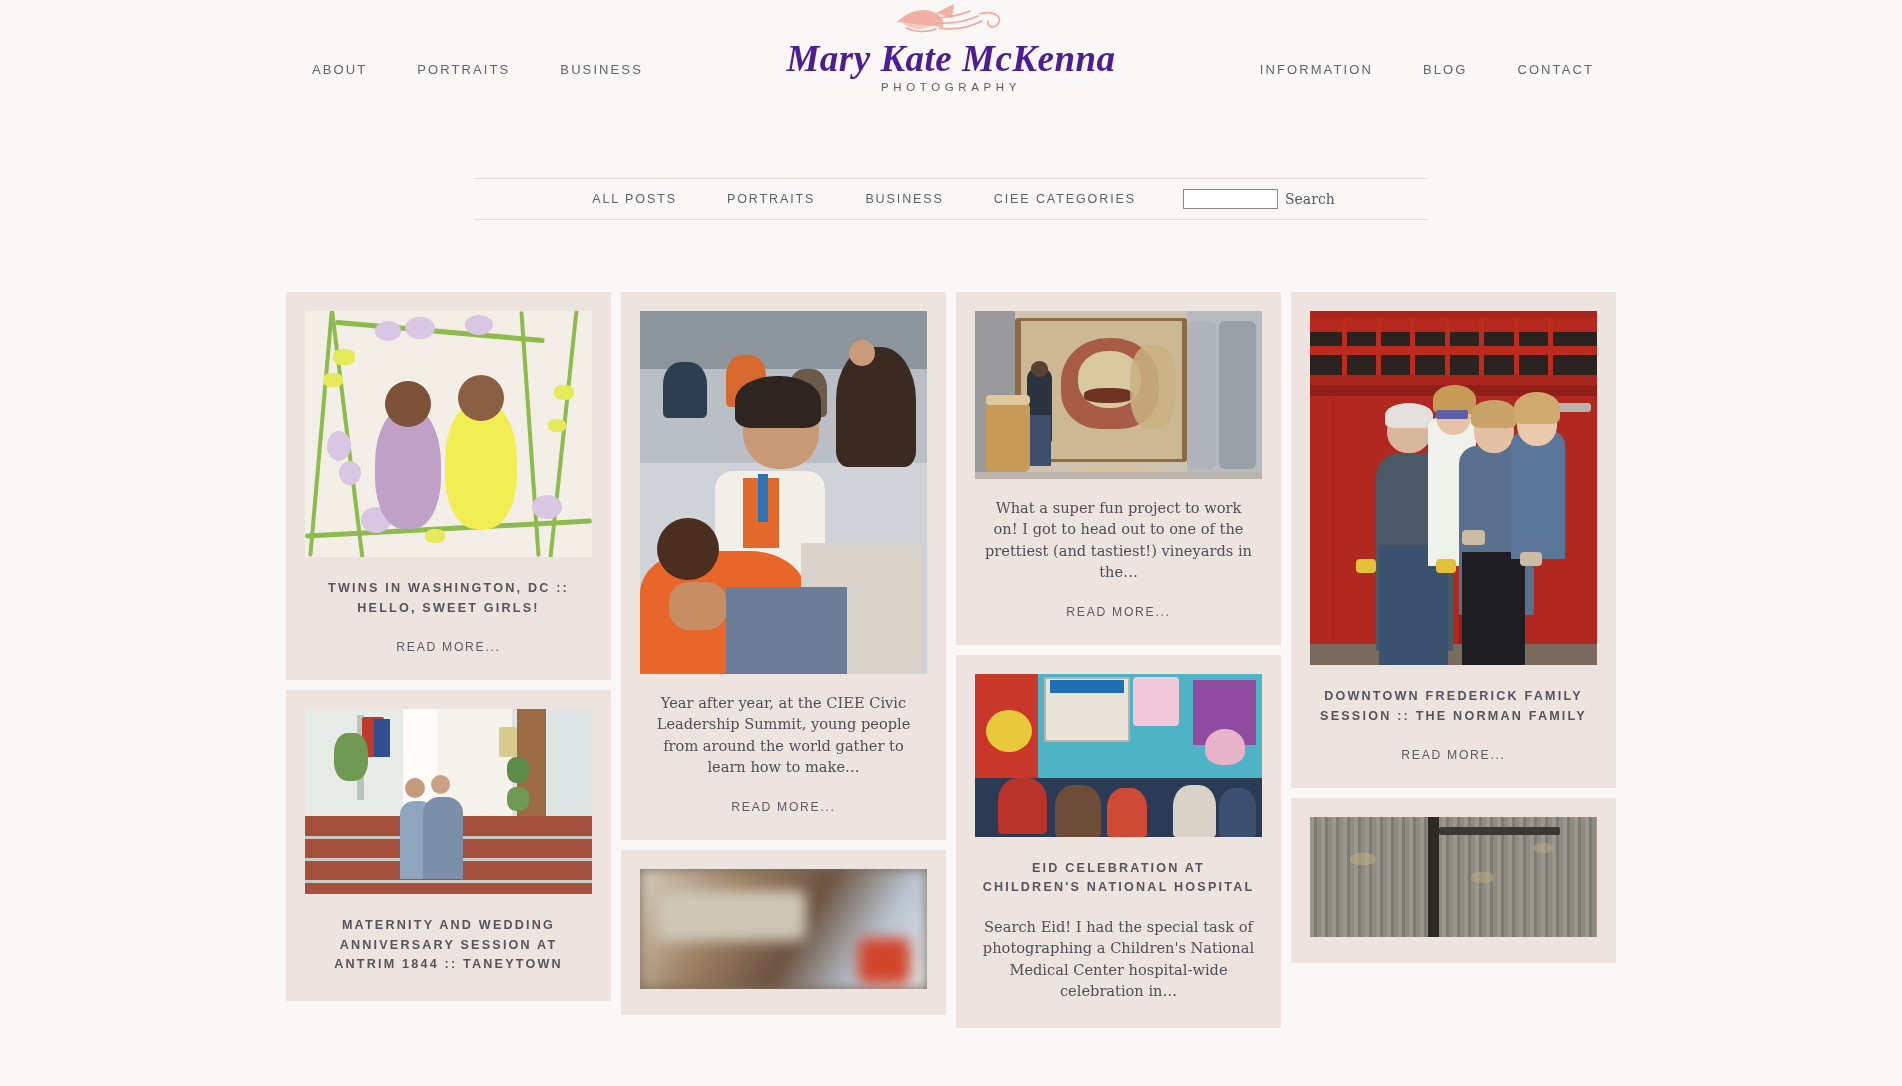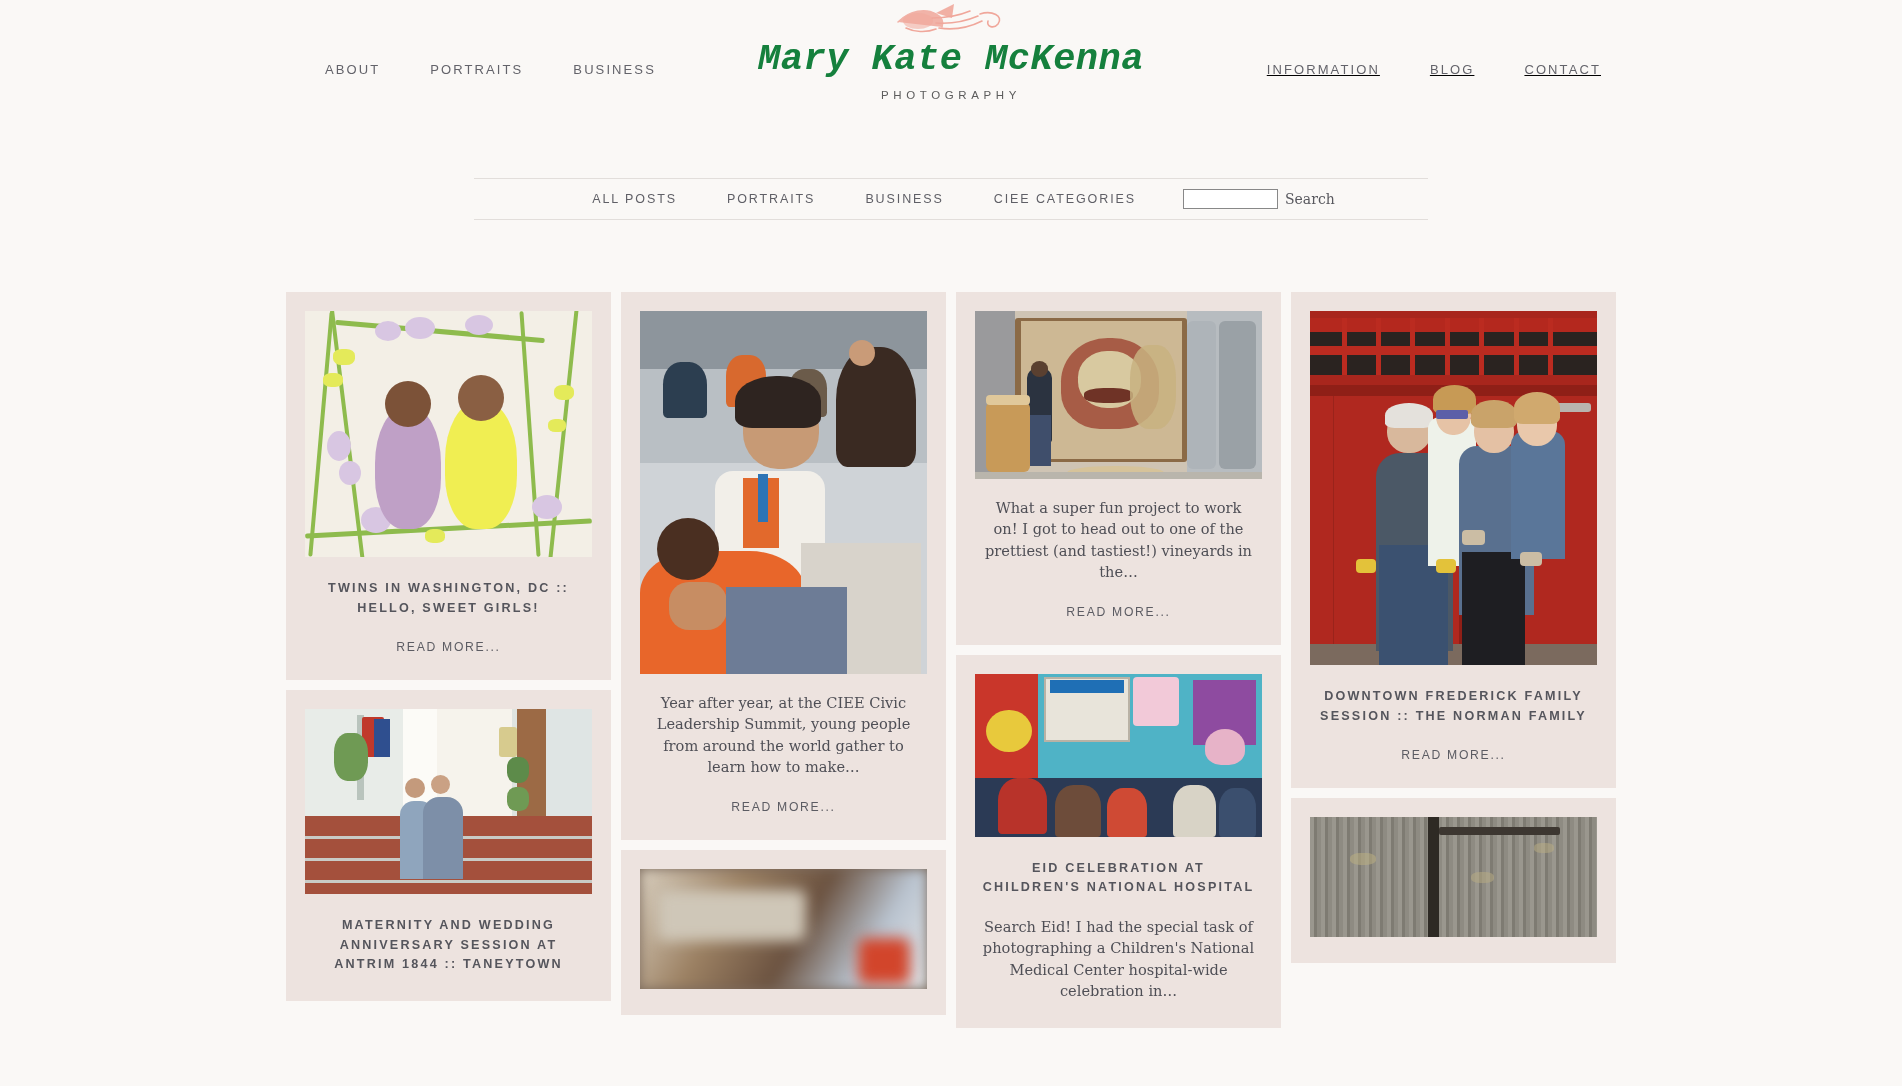--- a/index.html
+++ b/index.html
@@ -28,45 +28,45 @@
     width: 520px;
   }
   .logo-flourish {
     height: 42px;
     display: flex;
     align-items: center;
     justify-content: center;
     margin-bottom: -4px;
   }
   .logo-name {
-    font-family: Liberation Mono, monospace;
+    font-family: Liberation Serif, serif;
     font-style: italic;
     font-weight: bold;
     font-size: 37px;
-    color: #15803d;
+    color: #4c1d95;
     letter-spacing: 0.5px;
     line-height: 1.05;
     white-space: nowrap;
   }
   .logo-sub {
-    margin-top: 10px;
+    margin-top: 2px;
     font-family: "Liberation Sans", sans-serif;
     font-size: 11.5px;
     letter-spacing: 4.6px;
     color: #5c5c5c;
   }
 
   .nav-left, .nav-right {
     position: absolute;
     top: 62px;
     display: flex;
     gap: 0;
   }
-  .nav-left { left: 300px; }
-  .nav-right { right: 276px; text-decoration: underline; }
+  .nav-left { left: 287px; }
+  .nav-right { right: 283px; }
   .nav-link {
     font-size: 13px;
     letter-spacing: 2.1px;
     color: #63636a;
     text-decoration: none;
     padding: 0 25px;
     white-space: nowrap;
     cursor: pointer;
   }
 

